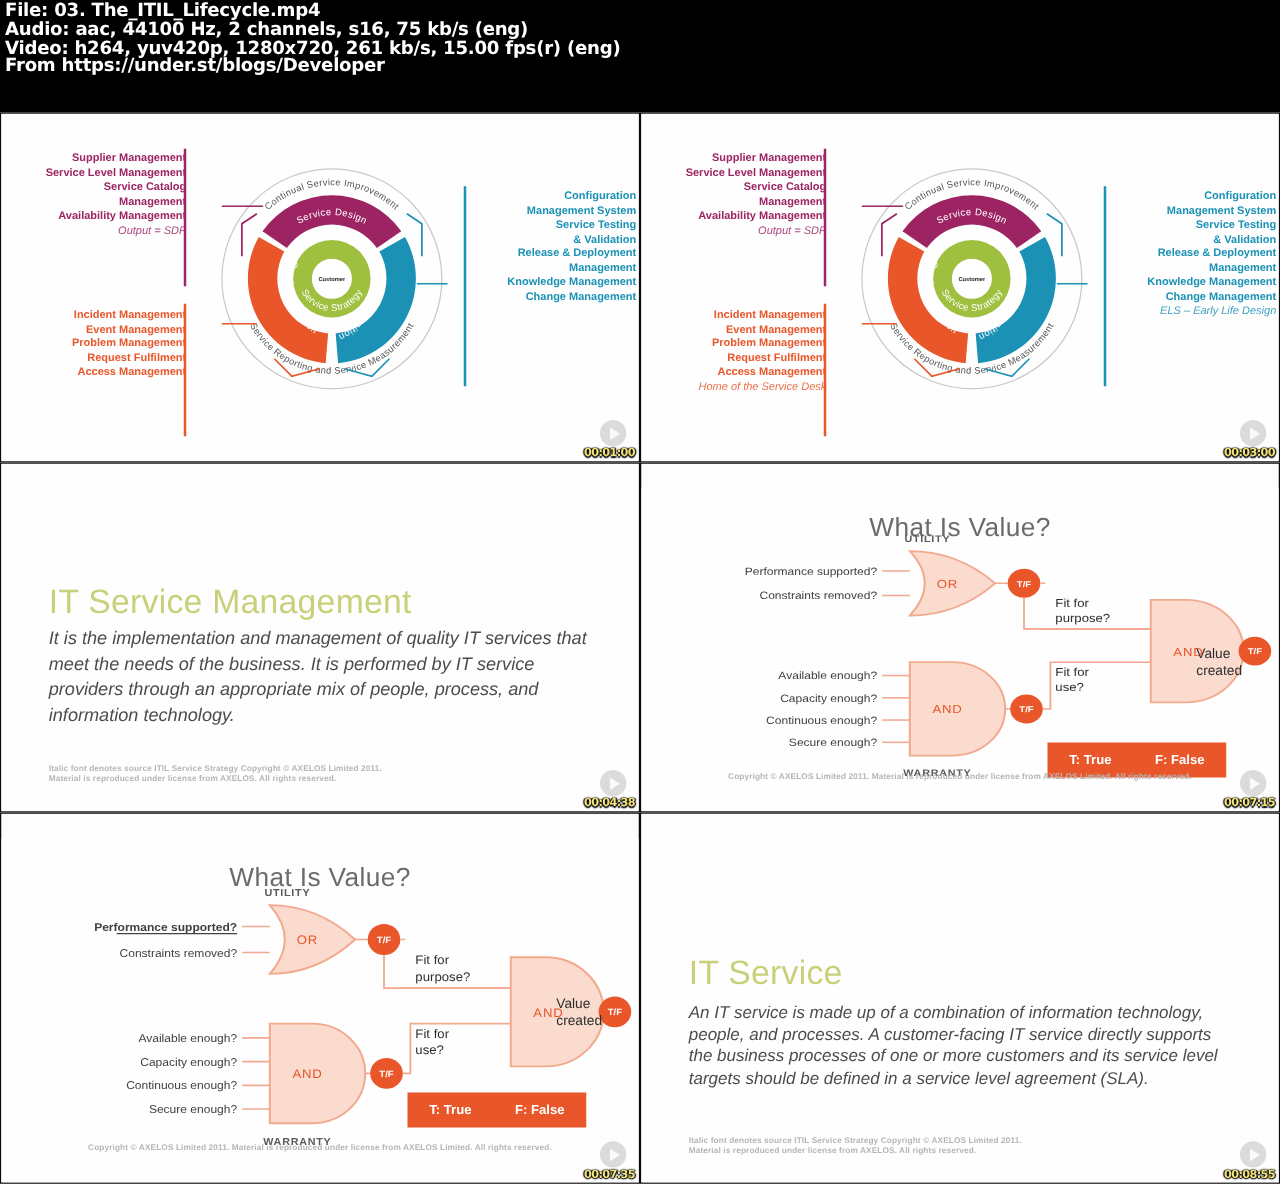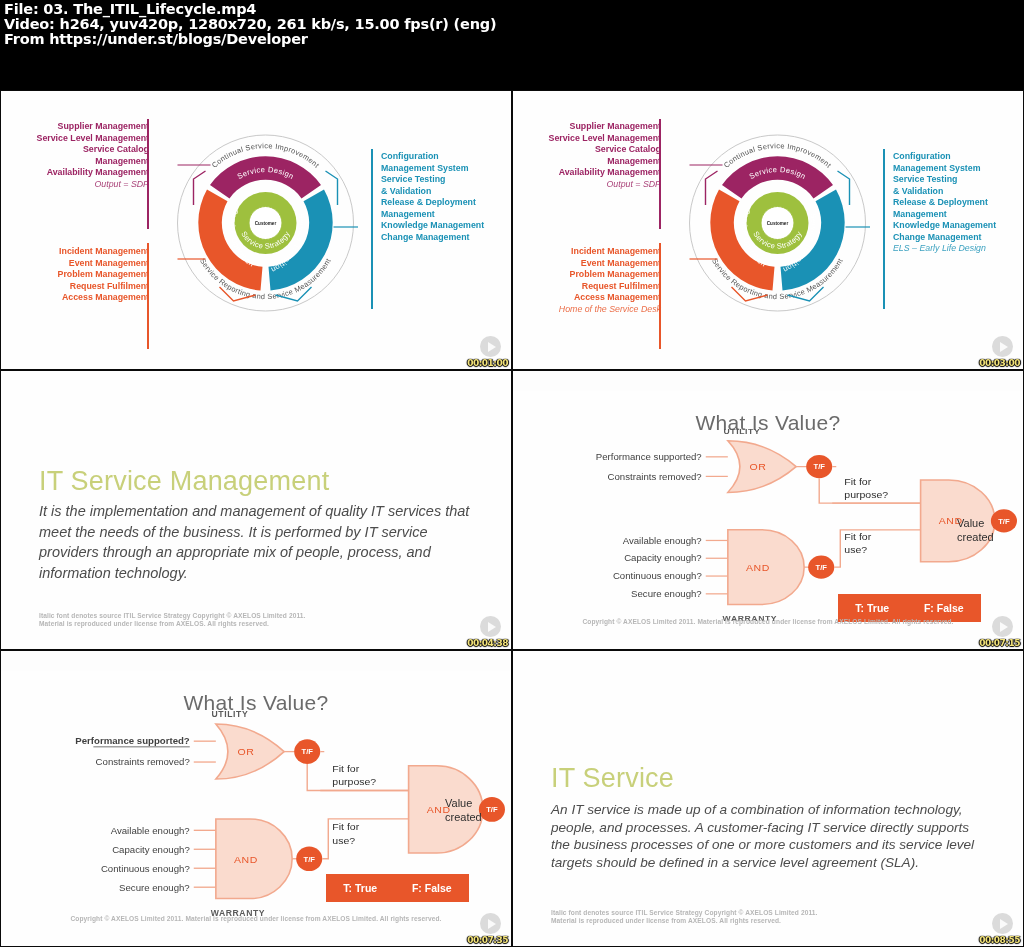--- a/index.html
+++ b/index.html
@@ -70,21 +70,21 @@
     border-bottom: 5px solid transparent;
   }
 
   
   .itil { position:absolute; inset:0; }
   .itil .col {
     position: absolute; top: 24px;
     font-size: 8.8px; font-weight: bold; line-height: 11.5px;
   }
   .itil .col.left { left: 6px; width: 142px; text-align: right; }
-  .itil .col.right { left: 380px; width: 128px; text-align: left; }
+  .itil .col.right { left: 380px; width: 128px; text-align: right; }
   .itil .it.note { font-style: italic; font-weight: normal; opacity: .85; }
   .c-mag { color: #9c2463; }
   .c-org { color: #e8562a; }
   .c-blu { color: #1a91b5; }
 
   .wheel { position: absolute; left: 172px; top: 20px; width: 185px; height: 225px; }
   .wheel svg { width: 100%; height: 100%; display:block; }
   .wheel .arcLbl { font-size: 7.6px; fill:#fff; letter-spacing:.3px; }
   .wheel .outLbl { font-size: 7.4px; fill:#555; letter-spacing:.3px; }
   .wheel .ctrLbl { font-size: 4.6px; fill:#222; font-weight:bold; }
@@ -121,20 +121,21 @@
   .value .tf { font-size:7.6px; fill:#fff; font-weight:bold; }
   .value .out { font-size:10.5px; fill:#2e2e2e; }
 </style>
 </head>
 <body>
 
 <div id="root">
 
   <div class="info">
     <div class="info-line">File: 03. The_ITIL_Lifecycle.mp4</div>
+    <div class="info-line">Audio: aac, 44100 Hz, 2 channels, s16, 75 kb/s (eng)</div>
     <div class="info-line">Video: h264, yuv420p, 1280x720, 261 kb/s, 15.00 fps(r) (eng)</div>
     <div class="info-line">From https://under.st/blogs/Developer</div>
   </div>
 
   <div class="grid" id="grid">
       <div class="panel">
   <div class="slide itil">
     <div class="col left c-mag" style="top:30px">
       <div class="it">Supplier Management</div>
             <div class="it">Service Level Management</div>

